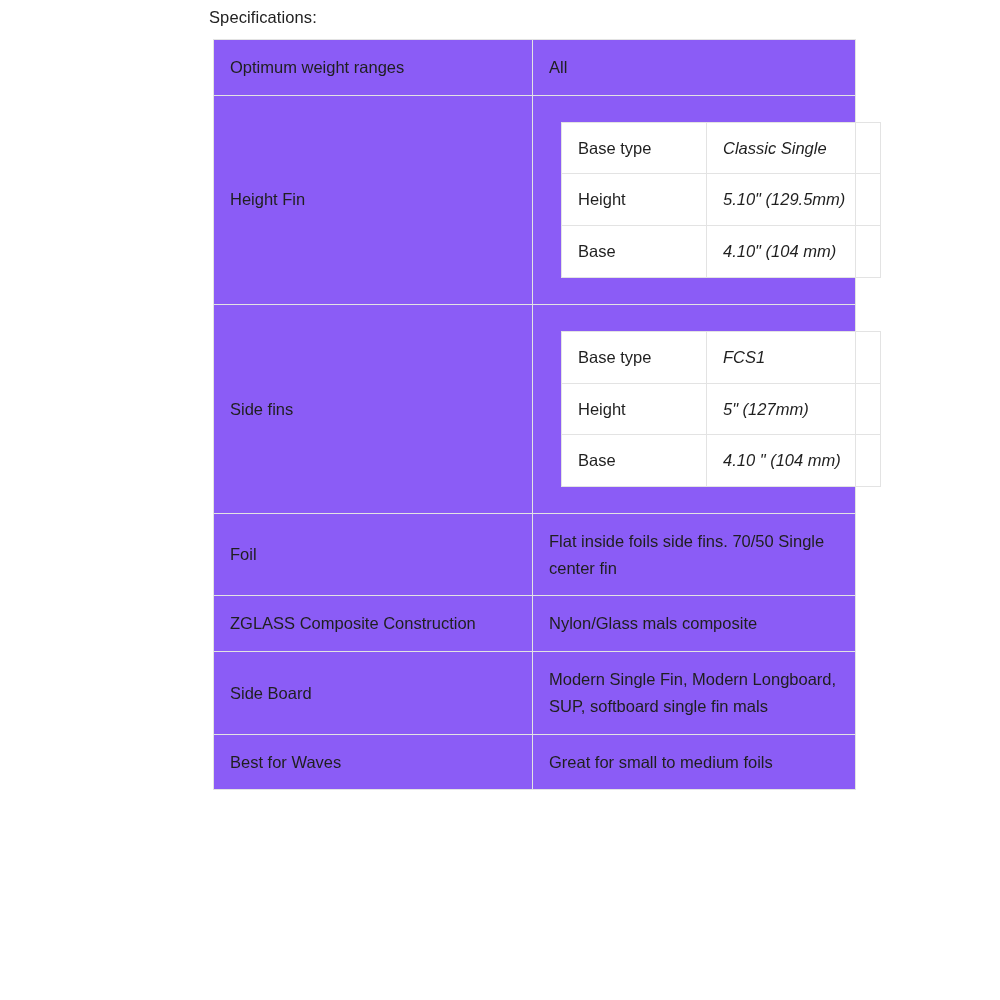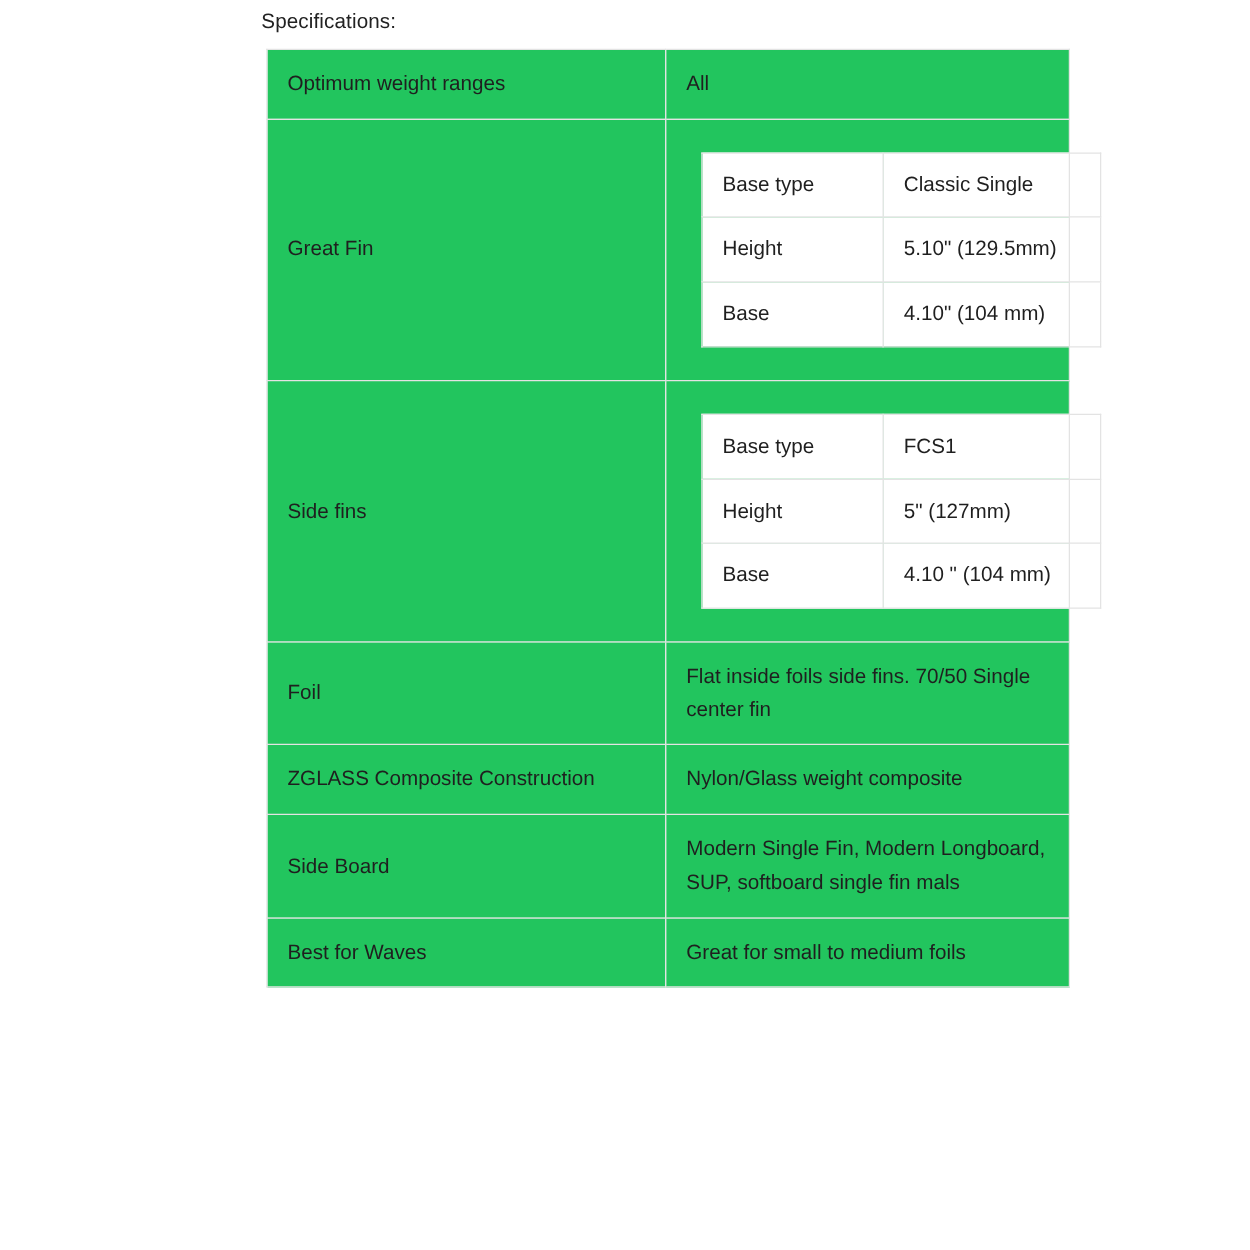--- a/index.html
+++ b/index.html
@@ -36,21 +36,21 @@
     border-collapse: collapse;
     table-layout: fixed;
   }
   .spec-table > tbody > tr > td {
     border: 1px solid #e3e3e3;
     vertical-align: middle;
     font-size: 16.5px;
     line-height: 1.62;
     color: #1f1f1f;
     padding: 14px 16px;
-    background: #22c55e;
+    background: #8b5cf6;
   }
   .col-label { width: 286px; }
   .col-value { width: 290px; }
 
   td.nested-cell {
     padding: 14px 18px 14px 18px;
   }
 
   .inner-table {
     border-collapse: collapse;
@@ -61,21 +61,21 @@
   .inner-table td {
     border: 1px solid #e3e3e3;
     font-size: 16.5px;
     line-height: 1.62;
     color: #1f1f1f;
     padding: 12px 16px;
     vertical-align: middle;
     background: #ffffff;
   }
   .inner-label { width: 112px; }
-  .inner-value { width: 141px; }
+  .inner-value { width: 141px; font-style: italic; }
 
   .tall-row td.col-label {
     vertical-align: middle;
   }
 </style>
 </head>
 <body>
 
 <div class="page">
 
@@ -83,21 +83,21 @@
 
   <table class="spec-table">
     <tbody>
 
       <tr>
         <td class="col-label">Optimum weight ranges</td>
         <td class="col-value">All</td>
       </tr>
 
       <tr class="tall-row">
-        <td class="col-label">Great Fin</td>
+        <td class="col-label">Height Fin</td>
         <td class="col-value nested-cell">
           <table class="inner-table">
             <tbody>
               <tr>
                 <td class="inner-label">Base type</td>
                 <td class="inner-value">Classic Single</td>
               </tr>
               <tr>
                 <td class="inner-label">Height</td>
                 <td class="inner-value">5.10" (129.5mm)</td>
@@ -133,21 +133,21 @@
         </td>
       </tr>
 
       <tr>
         <td class="col-label">Foil</td>
         <td class="col-value">Flat inside foils side fins. 70/50 Single center fin</td>
       </tr>
 
       <tr>
         <td class="col-label">ZGLASS Composite Construction</td>
-        <td class="col-value">Nylon/Glass weight composite</td>
+        <td class="col-value">Nylon/Glass mals composite</td>
       </tr>
 
       <tr>
         <td class="col-label">Side Board</td>
         <td class="col-value">Modern Single Fin, Modern Longboard, SUP, softboard single fin mals</td>
       </tr>
 
       <tr>
         <td class="col-label">Best for Waves</td>
         <td class="col-value">Great for small to medium foils</td>

